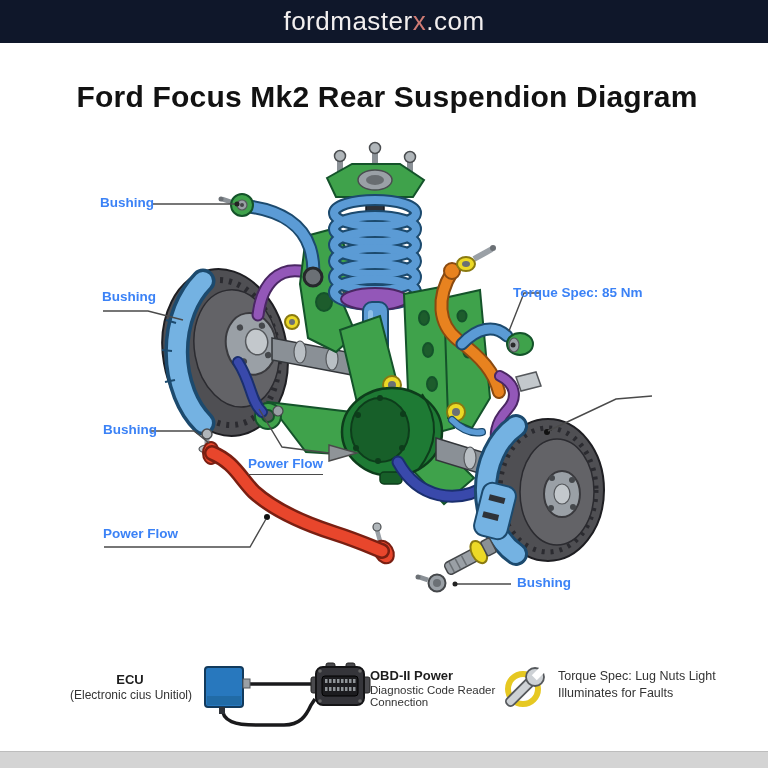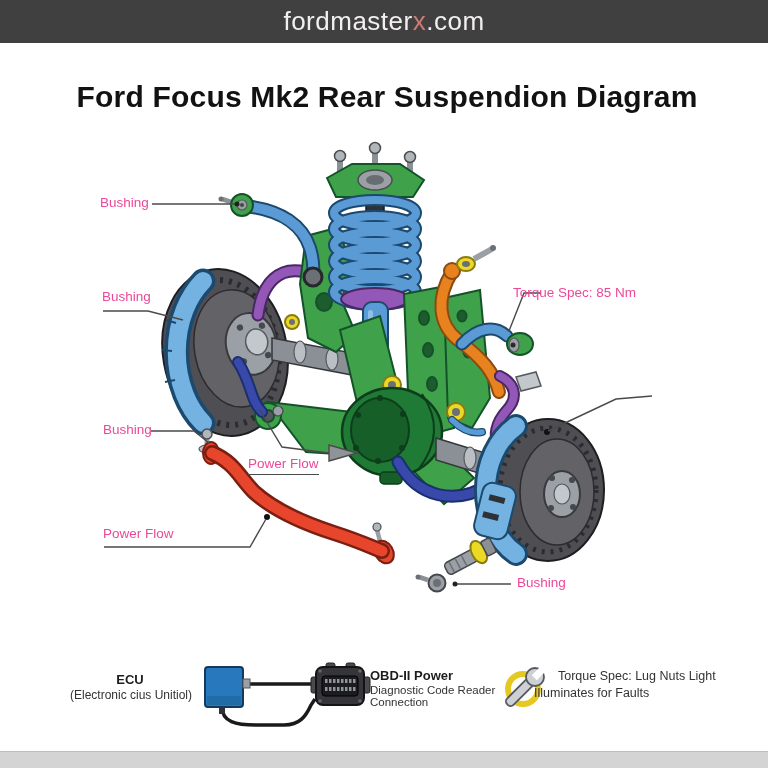--- a/index.html
+++ b/index.html
@@ -1,25 +1,25 @@
 <!DOCTYPE html>
 <html><head>
 <meta charset="utf-8">
 <style>
   html,body{margin:0;padding:0;background:#e9e9e9;}
   .page{position:relative;width:768px;height:768px;background:#ffffff;overflow:hidden;
         font-family:"Liberation Sans","DejaVu Sans",sans-serif;}
-  .header{position:absolute;top:0;left:0;right:0;height:43px;background:#404040;
+  .header{position:absolute;top:0;left:0;right:0;height:43px;background:#0f172a;
           display:flex;align-items:center;justify-content:center;}
   .site{font-size:26px;color:#f2efef;letter-spacing:.5px;}
   .site .accent{color:#cf7b74;}
   .title{position:absolute;top:80px;left:6px;right:0;text-align:center;
          font-size:30px;font-weight:700;color:#121212;letter-spacing:.2px;white-space:nowrap;}
   svg.art{position:absolute;top:0;left:0;}
-  .lbl{position:absolute;font-size:13.5px;color:#ec4899;white-space:nowrap;line-height:14px;}
+  .lbl{position:absolute;font-size:13.5px;color:#3b82f6;white-space:nowrap;line-height:14px;font-weight:bold;}
   .lbl.underlined{border-bottom:1.6px solid #4a4a4a;padding-bottom:3px;}
   .leg-title{position:absolute;font-size:13px;font-weight:700;color:#1d1d1d;white-space:nowrap;}
   .leg-text{position:absolute;font-size:11.5px;color:#333;white-space:nowrap;}
   .leg-text.md{font-size:12.5px;}
   .ecu-block{text-align:center;}
   .footer{position:absolute;left:0;right:0;bottom:0;height:16px;background:#d4d4d4;border-top:1px solid #bdbdbd;}
 </style>
 </head>
 <body>
 
@@ -321,16 +321,16 @@
   <div class="lbl" style="left:103px;top:527px">Power Flow</div>
   <div class="lbl" style="left:513px;top:286px">Torque Spec: 85 Nm</div>
   <div class="lbl" style="left:517px;top:576px">Bushing</div>
 
   <div class="leg-title ecu-block" style="left:55px;top:672px;width:150px">ECU</div>
   <div class="leg-text ecu-block" style="left:41px;top:688px;width:180px;font-size:12px">(Electronic cius Unitiol)</div>
   <div class="leg-title" style="left:370px;top:668px">OBD-II Power</div>
   <div class="leg-text" style="left:370px;top:684px">Diagnostic Code Reader</div>
   <div class="leg-text" style="left:370px;top:696px">Connection</div>
   <div class="leg-text md" style="left:558px;top:669px">Torque Spec: Lug Nuts Light</div>
-  <div class="leg-text md" style="left:534px;top:686px">Illuminates for Faults</div>
+  <div class="leg-text md" style="left:558px;top:686px">Illuminates for Faults</div>
 
   <div class="footer"></div>
 </div>
 
 </body></html>

